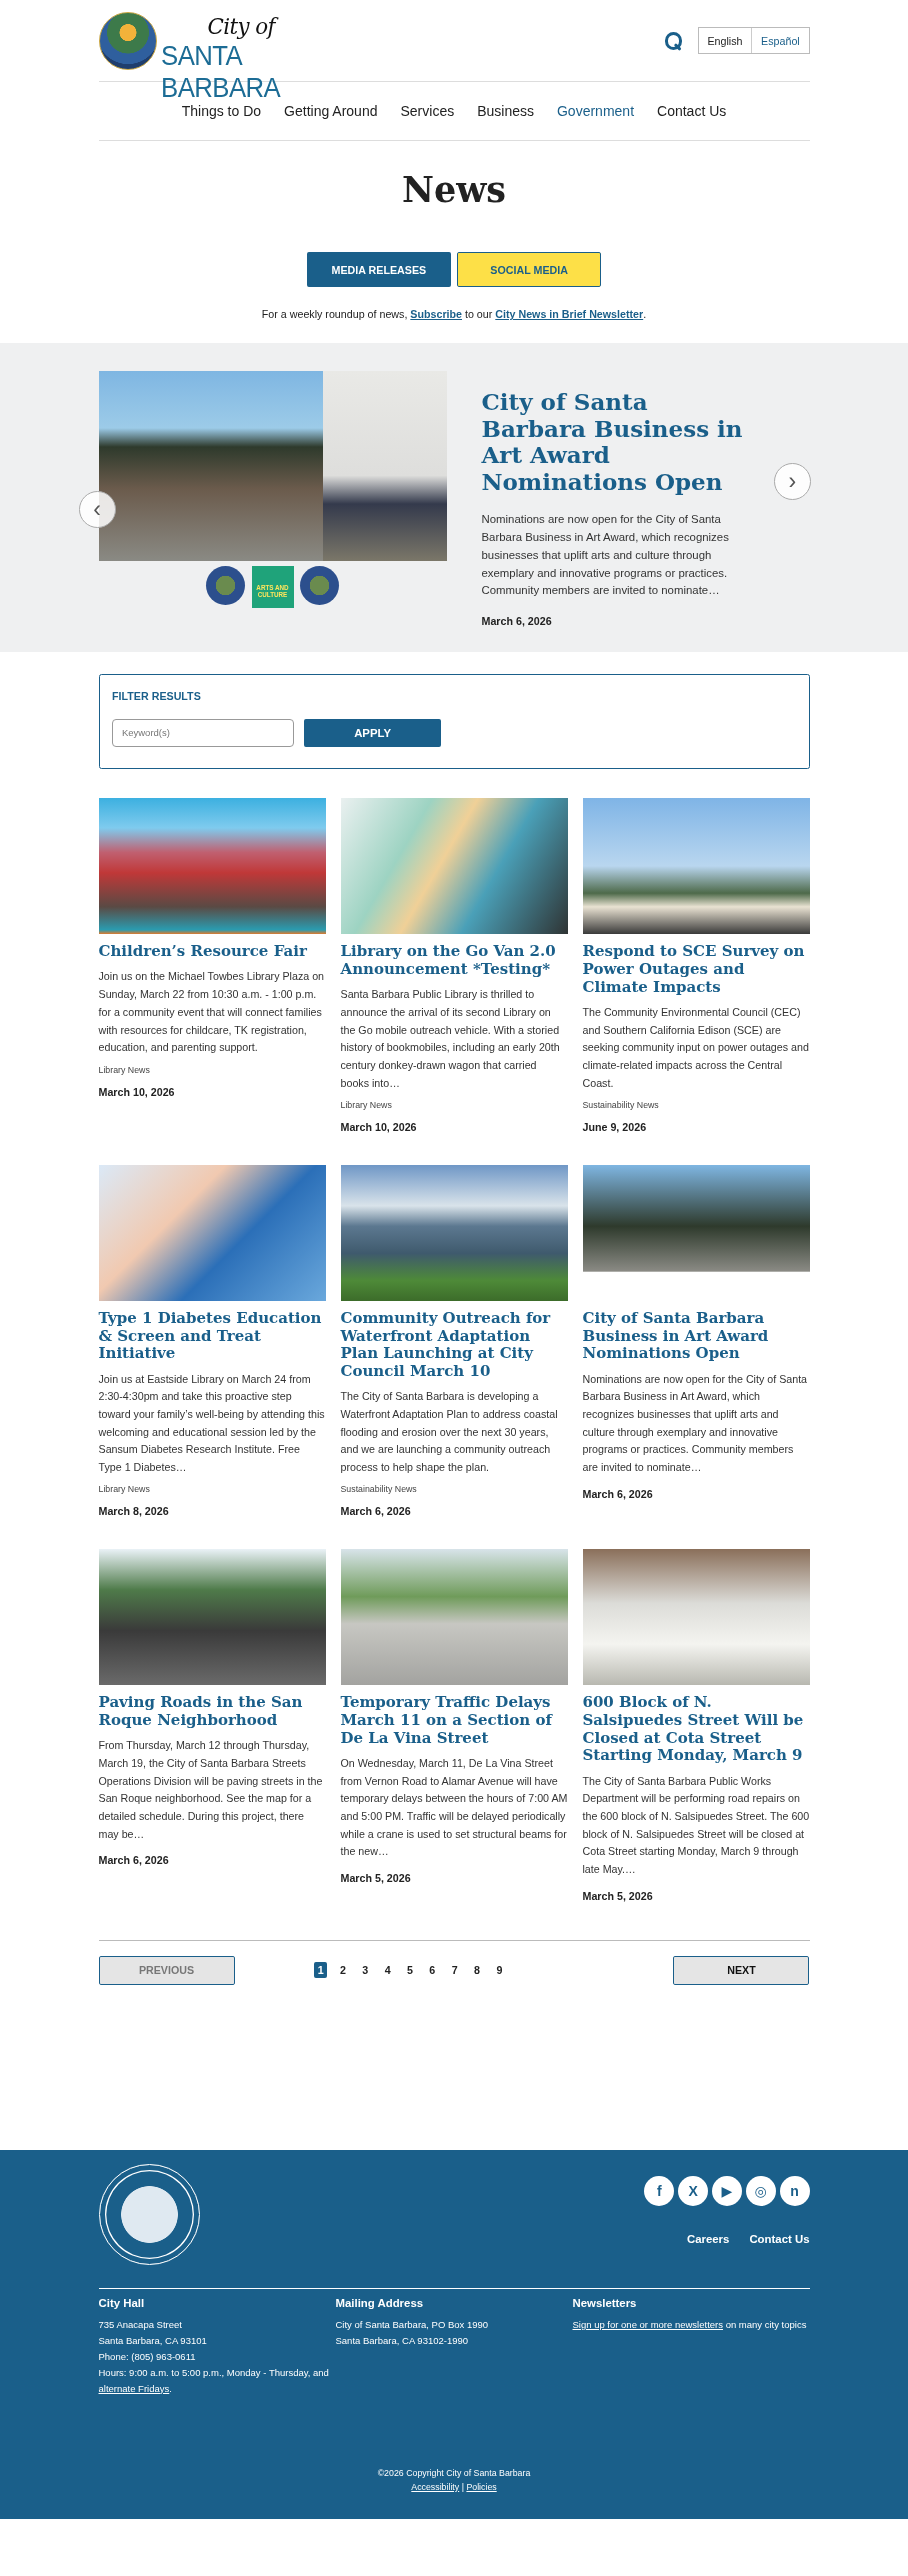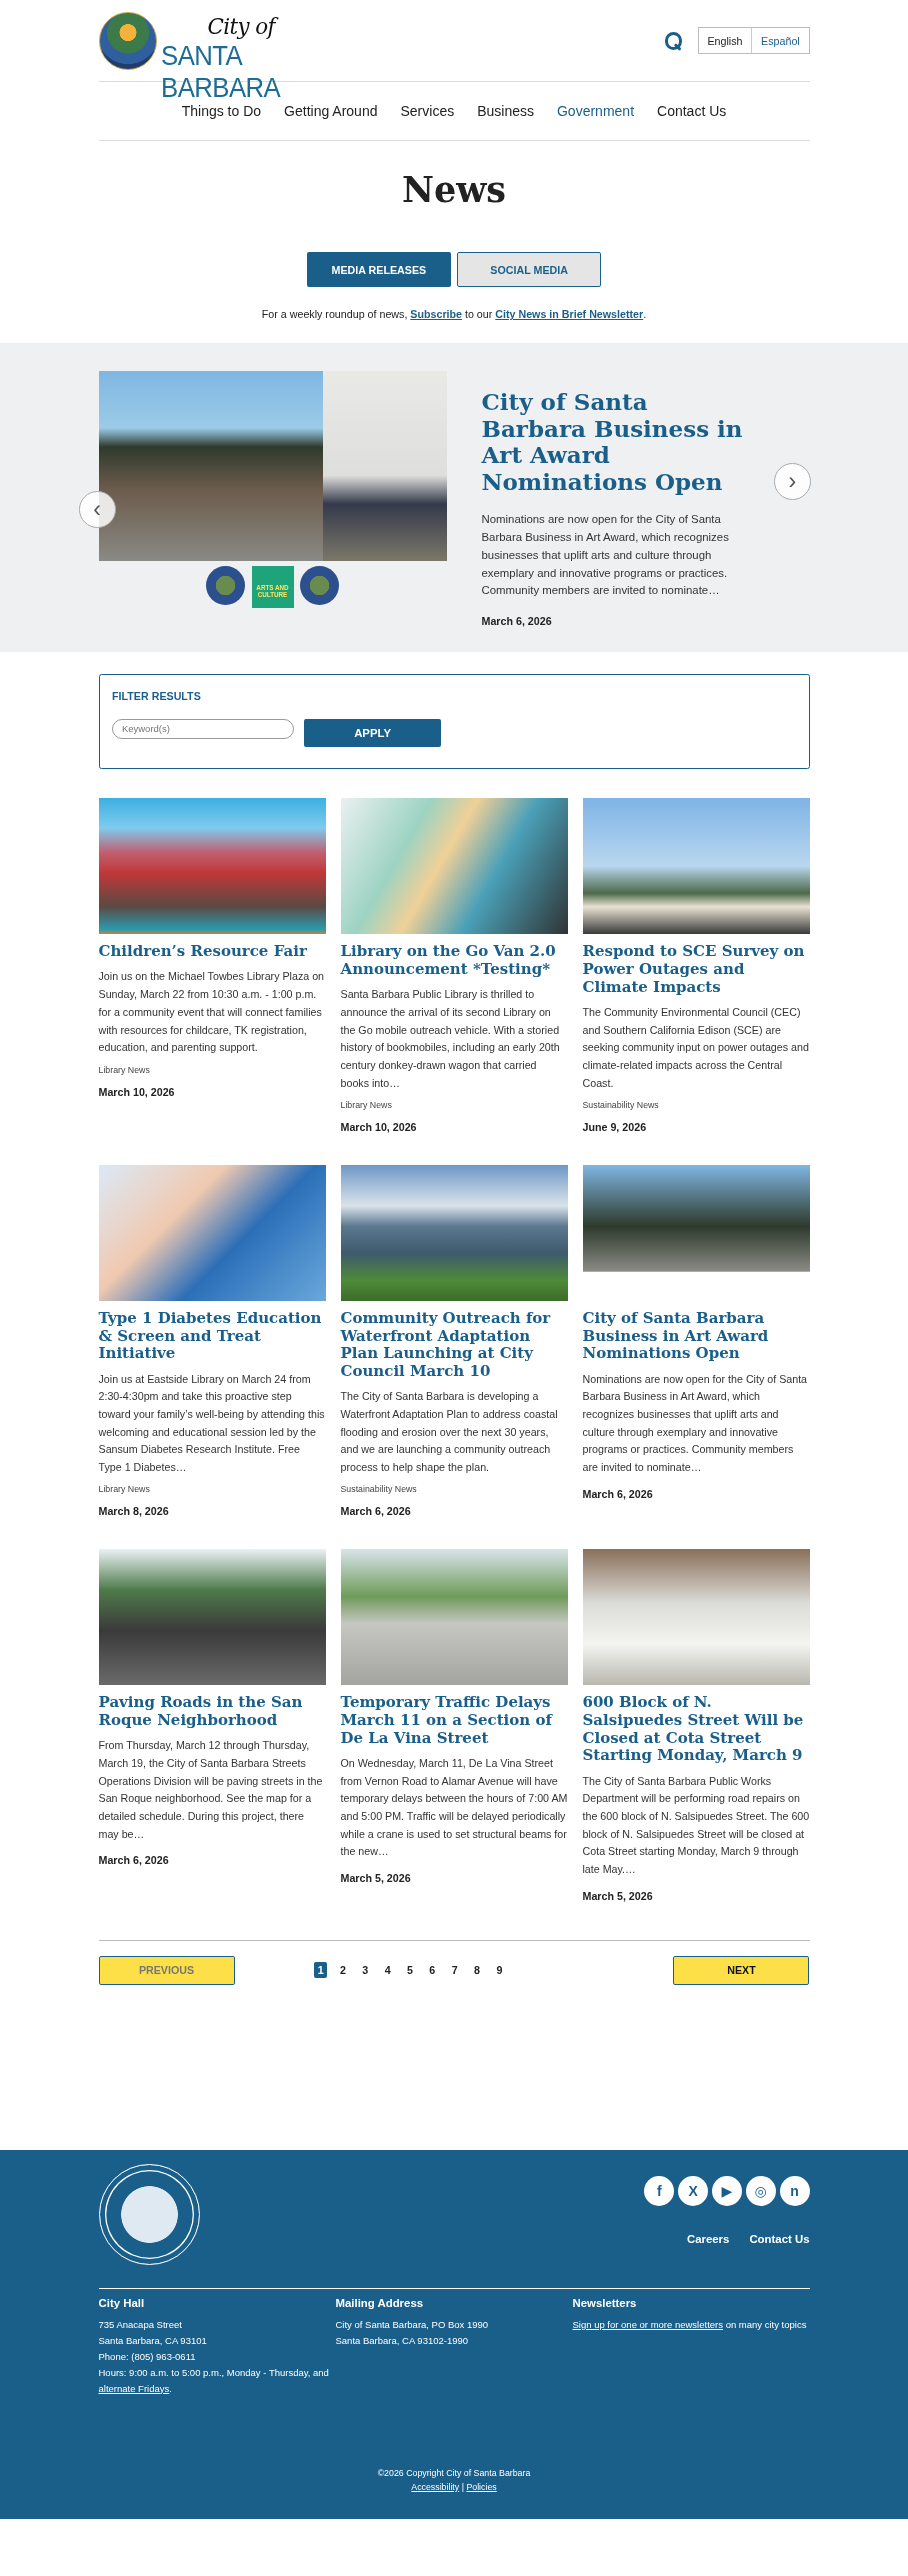--- a/index.html
+++ b/index.html
@@ -24,21 +24,21 @@
   .lang .es { color: #1a5f8a; }
 
   .nav { border-top: 1.3px solid #ddd; border-bottom: 1.3px solid #ddd; height: 60px; display: flex; justify-content: center; align-items: center; gap: 23px; }
   .nav a { text-decoration: none; font-size: 14px; color: #222; }
   .nav a.active { color: #1a5f8a; }
 
   .page-title { text-align: center; font-family: "DejaVu Serif", serif; font-size: 35px; color: #222; margin-top: 28px; font-weight: 600; }
   .tabs { display: flex; justify-content: center; gap: 6.3px; margin-top: 42px; }
   .tab { width: 144px; height: 35px; border-radius: 1.9px; display: flex; align-items: center; justify-content: center; font-weight: bold; font-size: 10.7px; cursor: pointer; }
   .tab.active { background: #1a5f8a; color: #fff; }
-  .tab.inactive { border: 1.3px solid #1a5f8a; color: #1a5f8a; background: #e5e5e5; }
+  .tab.inactive { border: 1.3px solid #1a5f8a; color: #1a5f8a; background: #fde047; }
   .subscribe { text-align: center; font-size: 10.7px; margin-top: 21.4px; color: #222; }
   .subscribe a { color: #1a5f8a; font-weight: bold; }
 
   
   .featured { background: #eff0f1; margin-top: 23px; height: 309px; }
   .featured .wrap { display: flex; padding-top: 28px; gap: 35px; }
   .feat-media { width: 348px; position: relative; }
   .feat-img { width: 348px; height: 190px; display: flex; }
   .feat-img .p1 { width: 224px; background: linear-gradient(180deg, #7fb6e2 0%, #9ccbe8 30%, #2e3a2c 40%, #6b5b4c 62%, #8a8a84 100%); }
   .feat-img .p2 { flex: 1; background: linear-gradient(180deg, #e9e9e6 0%, #dededc 55%, #343a4c 70%, #7b7769 100%); }
@@ -50,21 +50,21 @@
   .feat-summary { font-size: 11.4px; line-height: 17.7px; color: #333; margin-top: 16.4px; }
   .feat-date { font-weight: bold; font-size: 10.7px; margin-top: 15px; color: #222; }
   .arrow { position: absolute; width: 37px; height: 37px; border-radius: 50%; border: 1.3px solid #aaa; background: rgba(255,255,255,0.85); display: flex; align-items: center; justify-content: center; font-size: 23px; color: #555; cursor: pointer; }
   .arrow.prev { left: -20px; top: 120px; }
   .arrow.next { right: -1.3px; top: 120px; }
 
   
   .filter { border: 1.3px solid #1a5f8a; border-radius: 2.5px; margin-top: 22px; height: 95px; padding: 15px 12.6px; }
   .filter-title { color: #1a5f8a; font-weight: bold; font-size: 10.7px; }
   .filter-row { display: flex; gap: 10px; margin-top: 16.4px; }
-  .filter-input { width: 182px; height: 20px; border: 0.6px solid #999; border-radius: 14px; padding: 0 8.8px; font-size: 9.5px; font-family: "Liberation Sans", sans-serif; }
+  .filter-input { width: 182px; height: 28px; border: 0.6px solid #999; border-radius: 4px; padding: 0 8.8px; font-size: 9.5px; font-family: "Liberation Sans", sans-serif; }
   .filter-apply { width: 137px; height: 28px; background: #1a5f8a; color: #fff; font-weight: bold; font-size: 11.4px; border: none; border-radius: 1.9px; cursor: pointer; }
 
   
   .grid { display: grid; grid-template-columns: repeat(3, 227px); column-gap: 15px; row-gap: 32px; margin-top: 29px; }
   .card-img { width: 227px; height: 136px; }
   .card-title { font-family: "DejaVu Serif", serif; font-weight: bold; font-size: 15px; line-height: 17.7px; color: #1a5f8a; margin-top: 8.8px; cursor: pointer; }
   .card-summary { font-size: 10.7px; line-height: 17.7px; color: #333; margin-top: 7.6px; }
   .card-cat { font-size: 8.8px; color: #444; margin-top: 7.6px; }
   .card-date { font-weight: bold; font-size: 10.7px; color: #222; margin-top: 11px; }
 
@@ -74,21 +74,21 @@
   .img-4 { background: linear-gradient(135deg, #dbe9f7 0%, #f1c9b0 35%, #2b6fb8 60%, #6aa8dc 100%); }
   .img-5 { background: linear-gradient(180deg, #6f97c6 0%, #d9e3ea 30%, #5c7890 45%, #3f5a6d 65%, #4e8a38 85%, #3c6c2a 100%); }
   .img-6 { background: linear-gradient(180deg, #7fb6e2 0%, #2e3a2c 45%, #8a8a84 78%, #fff 79%); }
   .img-7 { background: linear-gradient(180deg, #eaf2f7 0%, #4f7b4a 30%, #3a3a3a 60%, #6a6a6a 100%); }
   .img-8 { background: linear-gradient(180deg, #d8e4ea 0%, #6f9b5a 35%, #c7c7c2 55%, #a3a3a0 100%); }
   .img-9 { background: linear-gradient(180deg, #8a6f5a 0%, #dcdcd8 40%, #f4f4f0 70%, #b8b8b0 100%); }
 
   
   .pager-line { border-top: 1.3px solid #bbb; margin-top: 38px; }
   .pager { display: flex; justify-content: space-between; align-items: center; margin-top: 15px; }
-  .pbtn { width: 136px; height: 29px; border: 1.3px solid #1a5f8a; border-radius: 1.9px; display: flex; align-items: center; justify-content: center; font-weight: bold; font-size: 10.7px; cursor: pointer; background: #fde047; }
+  .pbtn { width: 136px; height: 29px; border: 1.3px solid #1a5f8a; border-radius: 1.9px; display: flex; align-items: center; justify-content: center; font-weight: bold; font-size: 10.7px; cursor: pointer; background: #e5e5e5; }
   .pbtn.prev { color: #777; }
   .pbtn.next { color: #111; }
   .pages { display: flex; gap: 8.8px; align-items: center; margin-right: 88px; }
   .pages span { font-weight: bold; font-size: 10.7px; color: #222; cursor: pointer; padding: 1.9px 3.8px; }
   .pages span.current { background: #1a5f8a; color: #fff; border-radius: 1.9px; }
 
   
   .footer { background: #1a5f8a; margin-top: 165px; color: #fff; padding-bottom: 25px; }
   .footer-top { display: flex; justify-content: space-between; padding-top: 14px; height: 127px; }
   .footer-seal { width: 101px; height: 101px; border-radius: 50%; border: 1.9px solid #fff; box-shadow: inset 0 0 0 5px #1a5f8a, inset 0 0 0 6.3px #fff; background: radial-gradient(circle, #dfe9f1 0 40%, #1a5f8a 41%); }

